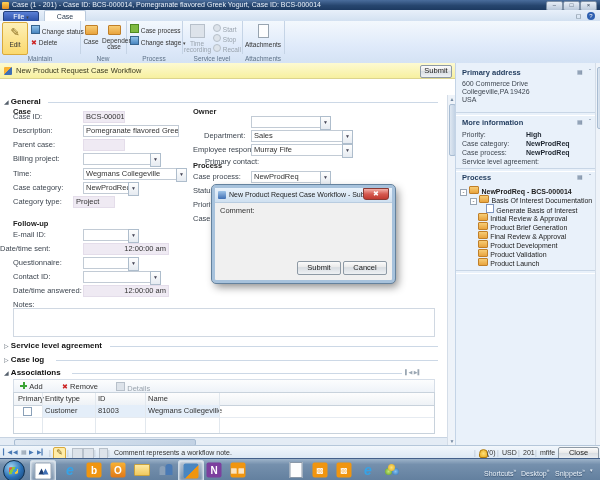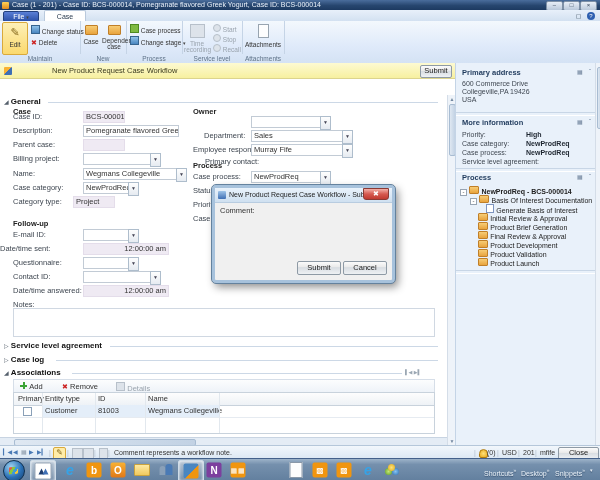--- a/index.html
+++ b/index.html
@@ -232,21 +232,21 @@
       <div class="abs bigbtn" style="left:2px;top:2px;width:38px;">
         <span class="ico-page" style="margin:1px auto 2px;"></span>
         <div>Attachments</div>
       </div>
       <div class="abs rgrouplabel">Attachments</div>
     </div>
   </div>
 
   <div id="workflowbar" class="abs">
     <div id="workflow-icon" class="abs"></div>
-    <span class="abs" style="left:16px;margin-left:36px;">New Product Request Case Workflow</span>
+    <span class="abs" style="left:16px;">New Product Request Case Workflow</span>
     <div id="submit-top" class="abs btn">Submit</div>
   </div>
 
 
   <div id="formarea" class="abs">
 
     <div class="abs" style="left:4px;top:2px;">
       <span class="secarrow">◢</span>
       <span class="sechead">General</span>
     </div>
@@ -260,21 +260,21 @@
     <span class="abs flabel" style="left:13px;top:31px;">Description:</span>
     <div class="abs fbox edit" style="left:83px;top:30px;width:90px;">Pomegranate flavored Greek Yogurt</div>
 
     <span class="abs flabel" style="left:13px;top:45px;">Parent case:</span>
     <div class="abs fbox ro" style="left:83px;top:44px;width:36px;"></div>
 
     <span class="abs flabel" style="left:13px;top:59px;">Billing project:</span>
     <div class="abs fbox edit" style="left:83px;top:58px;width:64px;"></div>
     <div class="abs dd" style="left:150px;top:58px;">▼</div>
 
-    <span class="abs flabel" style="left:13px;top:74px;">Name:</span>
+    <span class="abs flabel" style="left:13px;top:74px;">Time:</span>
     <div class="abs fbox edit" style="left:83px;top:73px;width:90px;">Wegmans Collegeville</div>
     <div class="abs dd" style="left:176px;top:73px;">▼</div>
 
     <span class="abs flabel" style="left:13px;top:88px;">Case category:</span>
     <div class="abs fbox edit" style="left:83px;top:87px;width:42px;">NewProdReq</div>
     <div class="abs dd" style="left:128px;top:87px;">▼</div>
 
     <span class="abs flabel" style="left:13px;top:102px;">Category type:</span>
     <div class="abs fbox ro" style="left:73px;top:101px;width:36px;">Project</div>
 

